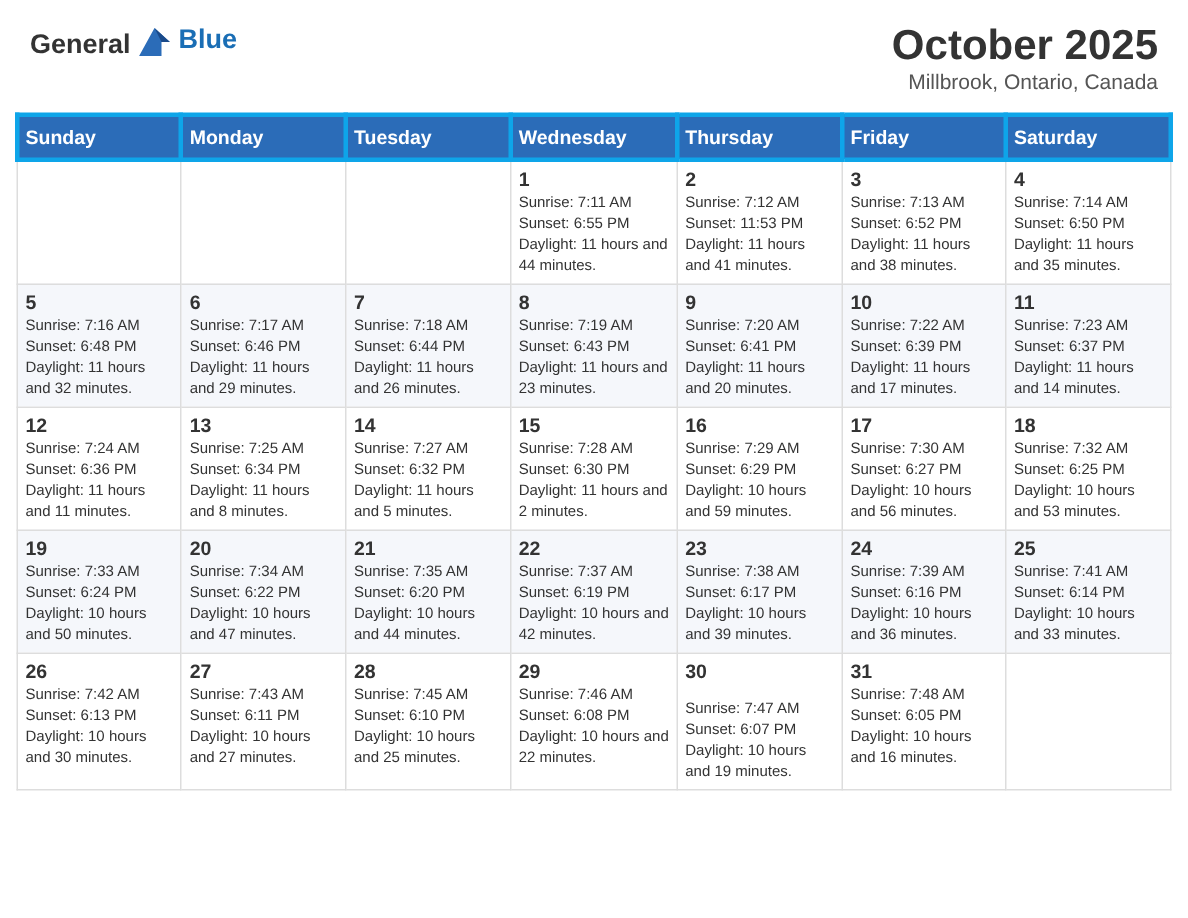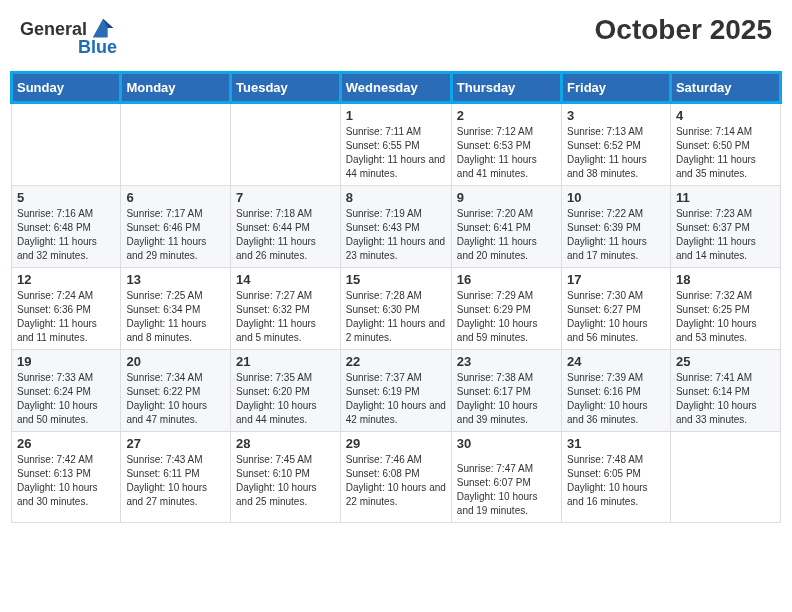--- a/index.html
+++ b/index.html
@@ -89,33 +89,34 @@
     }
     .empty-cell {
       background: #fff !important;
     }
   </style>
 </head>
 <body>
 
 <div class="header">
   <div class="logo">
-    <div style="display:flex; flex-direction:column; align-items:flex-end;">
+    <div style="display:flex; flex-direction:row; align-items:center;">
       <div style="display:flex; align-items:center;">
         <span class="logo-text-general">General</span>
         <svg class="logo-icon" viewBox="0 0 30 30" xmlns="http://www.w3.org/2000/svg">
           <polygon points="4,24 15,4 26,14 20,14 20,24" fill="#2b6cb8"></polygon>
           <polygon points="15,4 26,14 20,14" fill="#1a4a8a"></polygon>
         </svg>
       </div>
       <span class="logo-text-blue" style="margin-top:-6px; margin-left:2px;">Blue</span>
     </div>
   </div>
   <div class="title-section">
     <div class="month-title">October 2025</div>
+    <div class="location">Millbrook, Ontario, Canada</div>
   </div>
 </div>
 
 <table class="calendar">
   <thead>
     <tr>
     <th>Sunday</th>
         <th>Monday</th>
         <th>Tuesday</th>
         <th>Wednesday</th>
@@ -131,21 +132,21 @@
         <td class="empty-cell"></td>
         <td>
           <span class="day-number">1</span>
           <div class="day-info" style="white-space: pre-line;">Sunrise: 7:11 AM
 Sunset: 6:55 PM
 Daylight: 11 hours and 44 minutes.</div>
         </td>
         <td>
           <span class="day-number">2</span>
           <div class="day-info" style="white-space: pre-line;">Sunrise: 7:12 AM
-Sunset: 6:53 PM
+Sunset: 11:53 PM
 Daylight: 11 hours and 41 minutes.</div>
         </td>
         <td>
           <span class="day-number">3</span>
           <div class="day-info" style="white-space: pre-line;">Sunrise: 7:13 AM
 Sunset: 6:52 PM
 Daylight: 11 hours and 38 minutes.</div>
         </td>
         <td>
           <span class="day-number">4</span>

